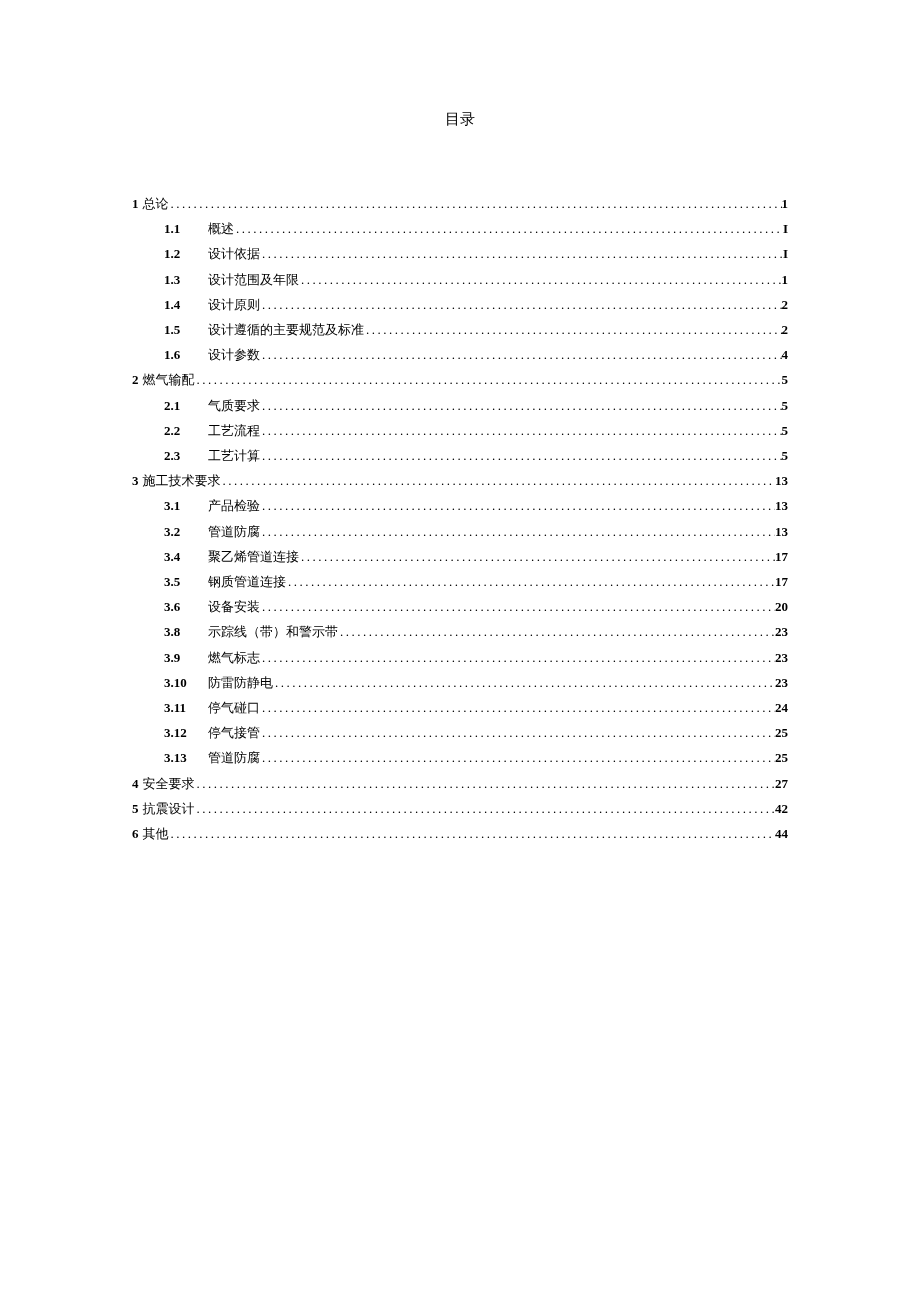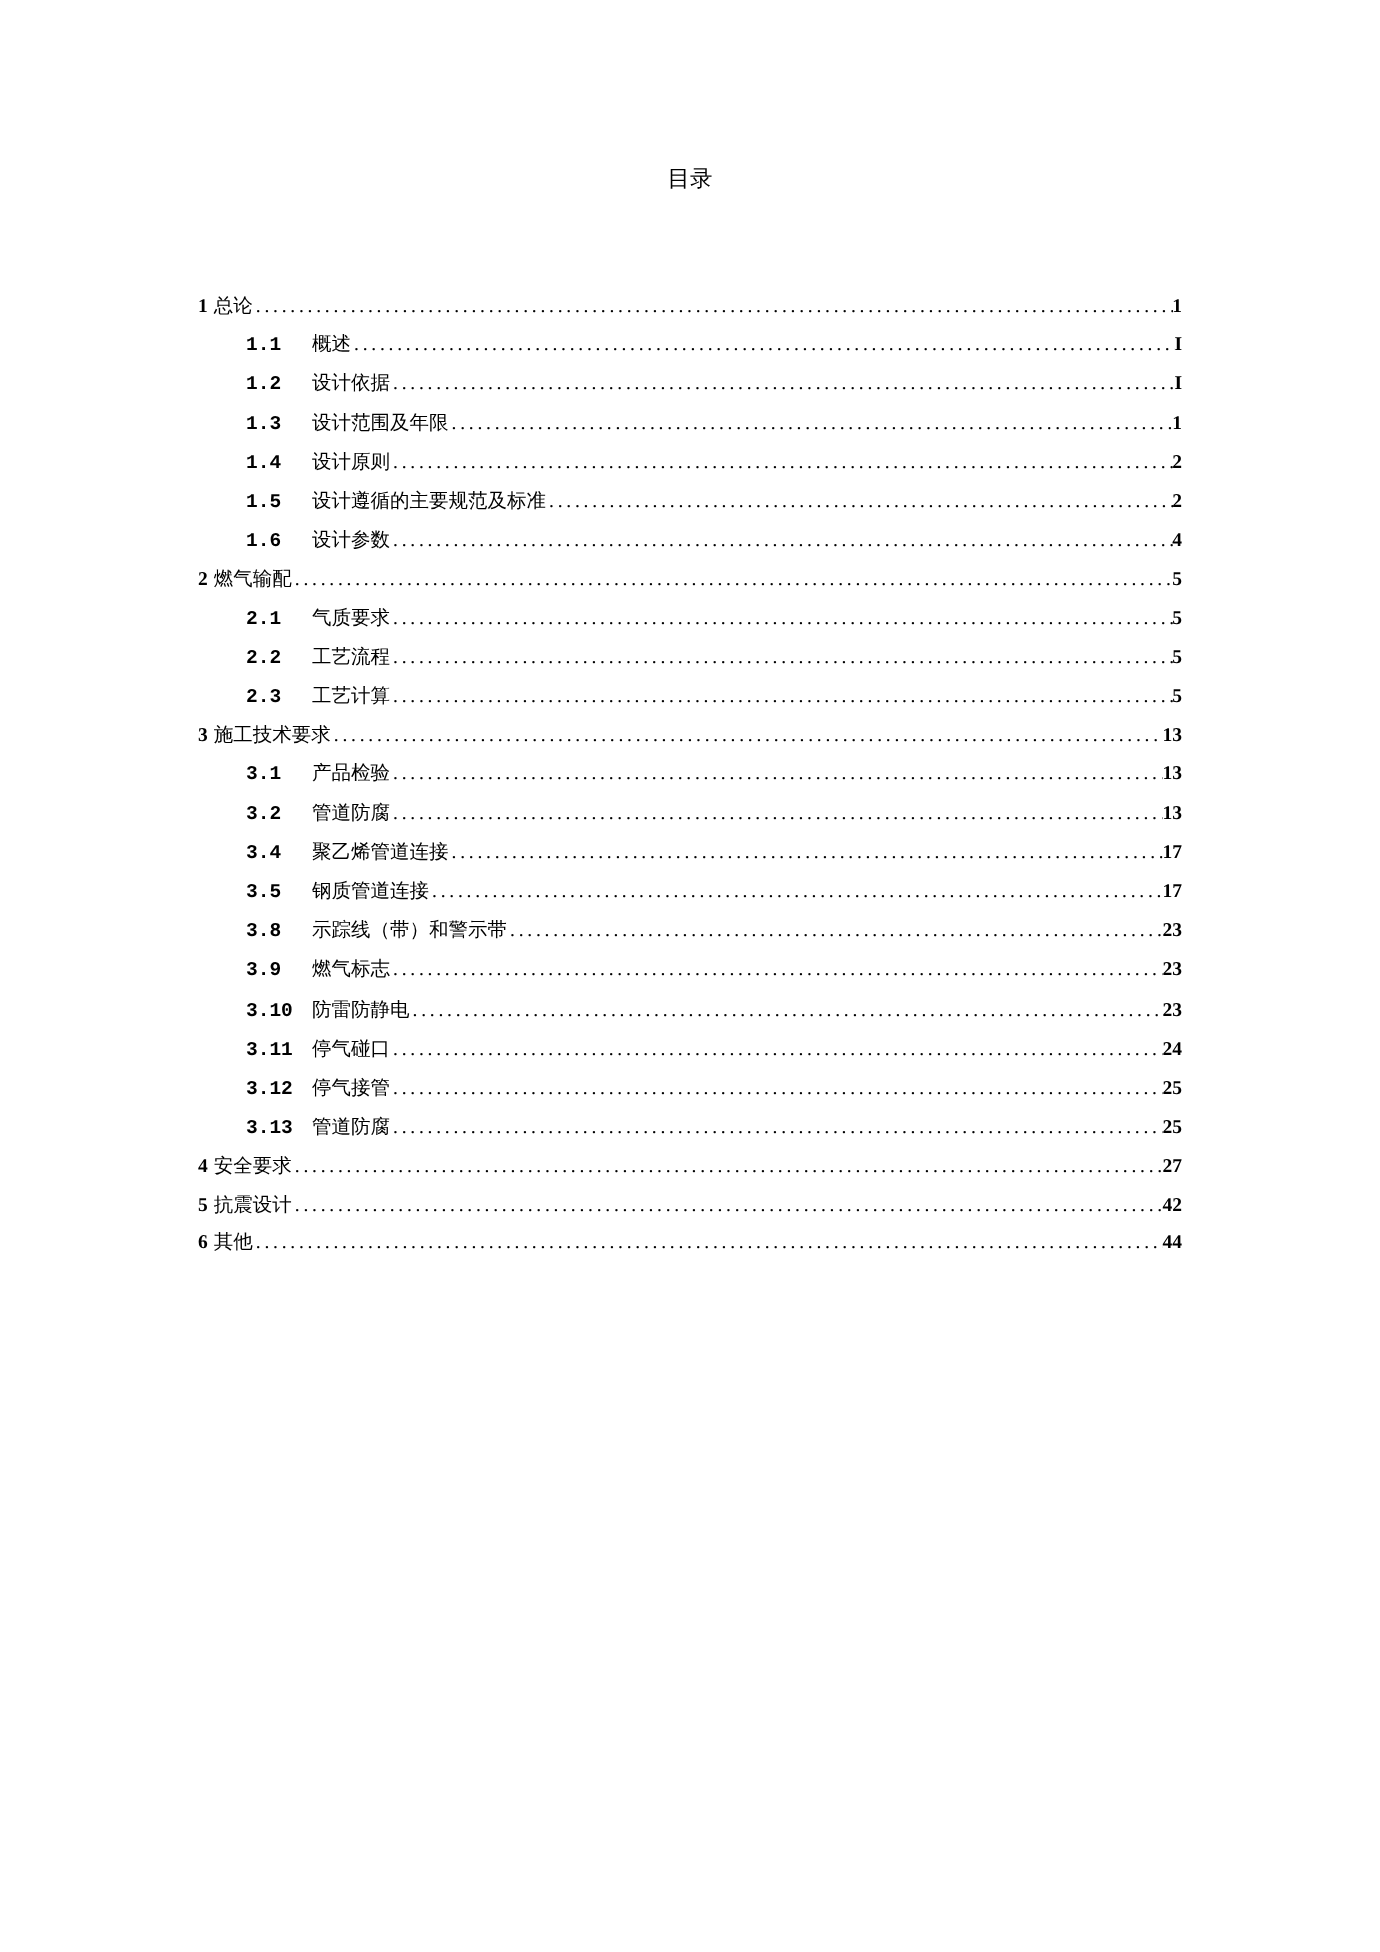--- a/index.html
+++ b/index.html
@@ -31,21 +31,20 @@
     }
     .toc-num {
       font-weight: bold;
       flex-shrink: 0;
     }
     .toc-line.level1 .toc-num {
       margin-right: 4px;
     }
     .toc-line.level2 .toc-num {
       min-width: 44px;
-      font-family: Liberation Mono, monospace;
     }
     .toc-text {
       flex-shrink: 0;
     }
     .toc-dots {
       flex: 1;
       overflow: hidden;
       letter-spacing: 2.5px;
       padding: 0 2px;
       font-weight: normal;
@@ -155,20 +154,26 @@
       <span class="toc-dots"></span>
       <span class="toc-page">17</span>
     </div>
     <div class="toc-line level2">
       <span class="toc-num">3.5</span>
       <span class="toc-text">钢质管道连接</span>
       <span class="toc-dots"></span>
       <span class="toc-page">17</span>
     </div>
     <div class="toc-line level2">
+      <span class="toc-num">3.6</span>
+      <span class="toc-text">设备安装</span>
+      <span class="toc-dots"></span>
+      <span class="toc-page">20</span>
+    </div>
+    <div class="toc-line level2">
       <span class="toc-num">3.8</span>
       <span class="toc-text">示踪线（带）和警示带</span>
       <span class="toc-dots"></span>
       <span class="toc-page">23</span>
     </div>
     <div class="toc-line level2">
       <span class="toc-num">3.9</span>
       <span class="toc-text">燃气标志</span>
       <span class="toc-dots"></span>
       <span class="toc-page">23</span>

